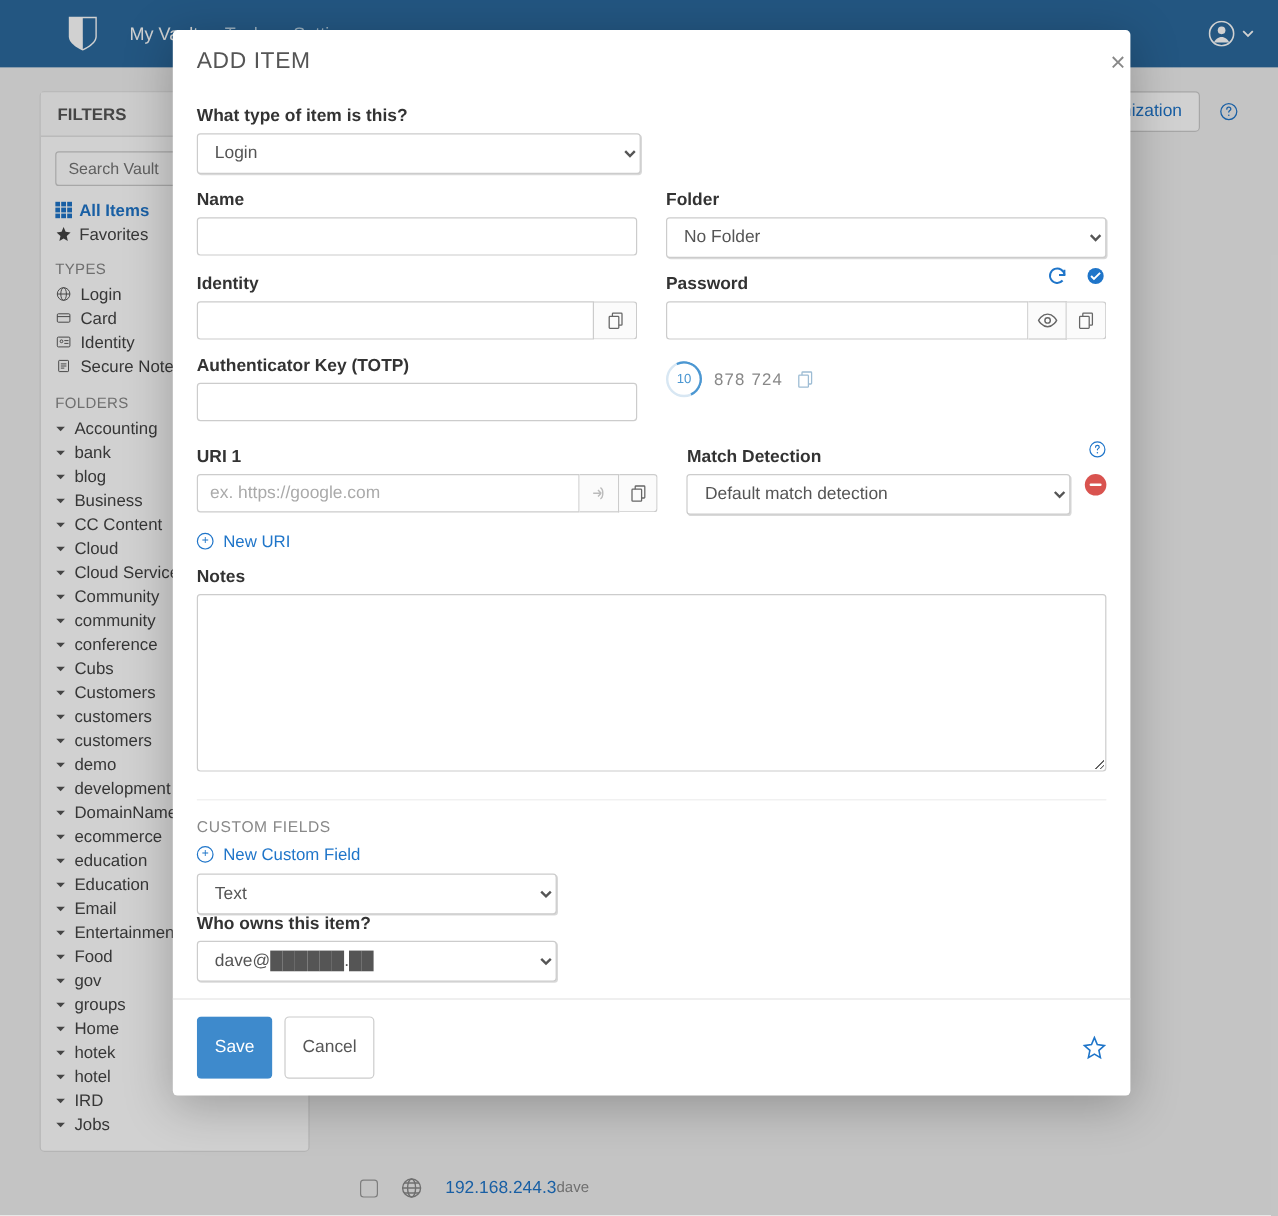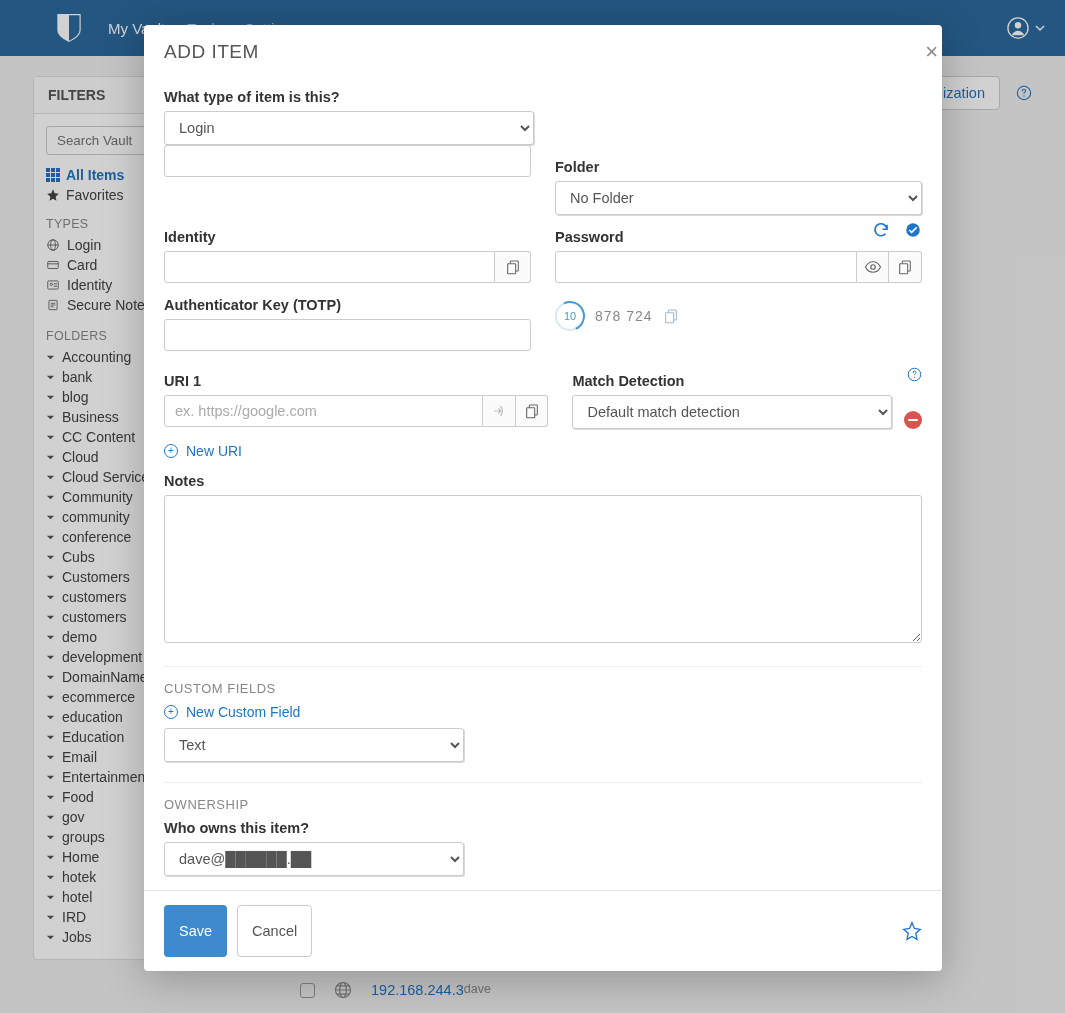--- a/index.html
+++ b/index.html
@@ -161,21 +161,21 @@
   font-size:11px; color:#4b97d2;
 }
 .totp-code{ color:#888; font-size:14px; letter-spacing:1px;}
 .totp-copy{ color:#9dbcd4; cursor:pointer; }
 
 .uri-row{ display:flex; gap:24px; margin-top:8px; align-items:flex-start;}
 .uri-left{ flex:1.1; }
 .uri-right{ flex:1; }
 .match-label-row{ display:flex; align-items:center;}
 .match-label-row .q{ margin-left:auto; color:#1f75c9; }
-.match-line{ display:flex; align-items:flex-end; gap:12px; }
+.match-line{ display:flex; align-items:flex-start; gap:12px; }
 .remove-btn{
   width:18px; height:18px; border-radius:50%; background:#d9534f;
   display:flex; align-items:center; justify-content:center; cursor:pointer;
 }
 .remove-btn .bar{ width:10px; height:2.5px; background:#fff; border-radius:1px;}
 
 .add-link{ color:#1f75c9; margin-top:14px; display:flex; align-items:center; gap:8px; cursor:pointer;}
 .plus-c{
   width:14px; height:14px; border:1.5px solid #1f75c9; border-radius:50%;
   display:inline-flex; align-items:center; justify-content:center; font-size:10px; line-height:1;
@@ -499,20 +499,21 @@
   </div>
   <div class="modal-body">
 
     <label class="fl">What type of item is this?</label>
     <select class="form" style="width:370px">
       <option>Login</option>
     </select>
 
     <div class="row2">
       <div>
+        <label class="fl">Name</label>
         <input class="form" type="text" style="box-shadow: none;">
       </div>
       <div>
         <label class="fl">Folder</label>
         <select class="form">
           <option>No Folder</option>
         </select>
       </div>
     </div>
 
@@ -629,21 +630,20 @@
 
     <div class="hr-label">CUSTOM FIELDS</div>
     <div class="add-link" style="margin-top:0">
       <span class="plus-c">+</span>
       <span>New Custom Field</span>
     </div>
     <select class="form small-select" style="margin-top:8px">
       <option>Text</option>
     </select>
 
-    <div class="hr-label">OWNERSHIP</div>
     <label class="fl" style="margin-top:0">Who owns this item?</label>
     <select class="form small-select">
       <option>dave@██████.██</option>
     </select>
 
   </div>
   <div class="modal-footer">
     <button class="btn btn-primary">Save</button>
     <button class="btn btn-default">Cancel</button>
     <svg class="star" width="20" height="20" viewBox="0 0 24 24">

